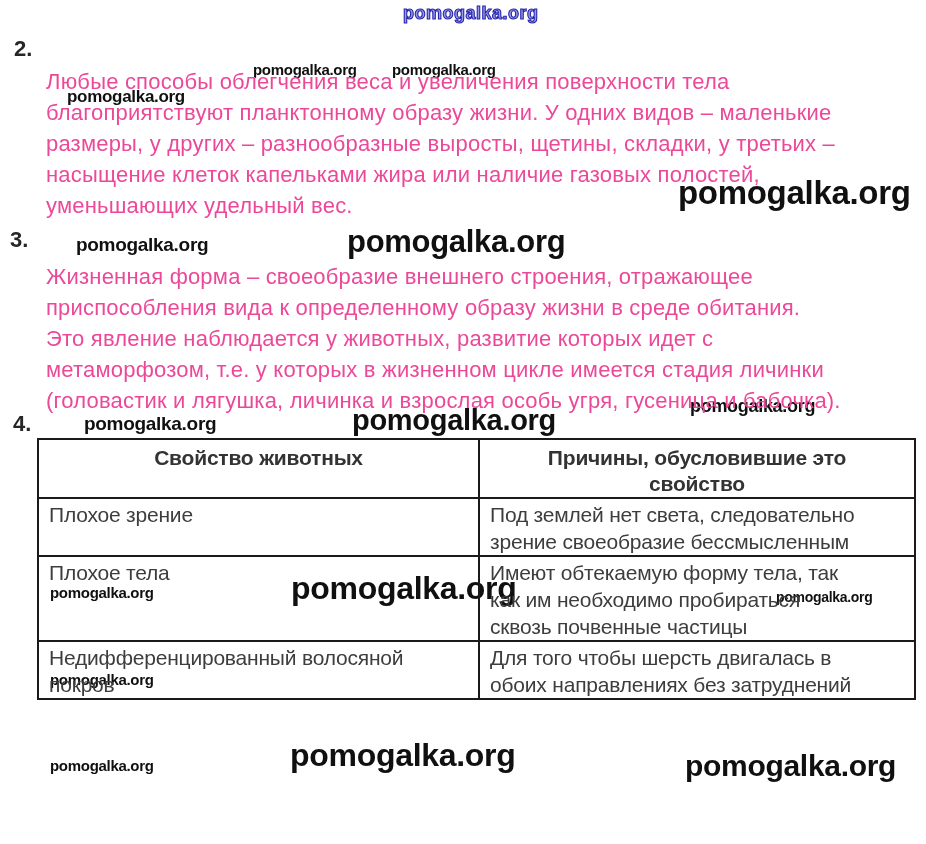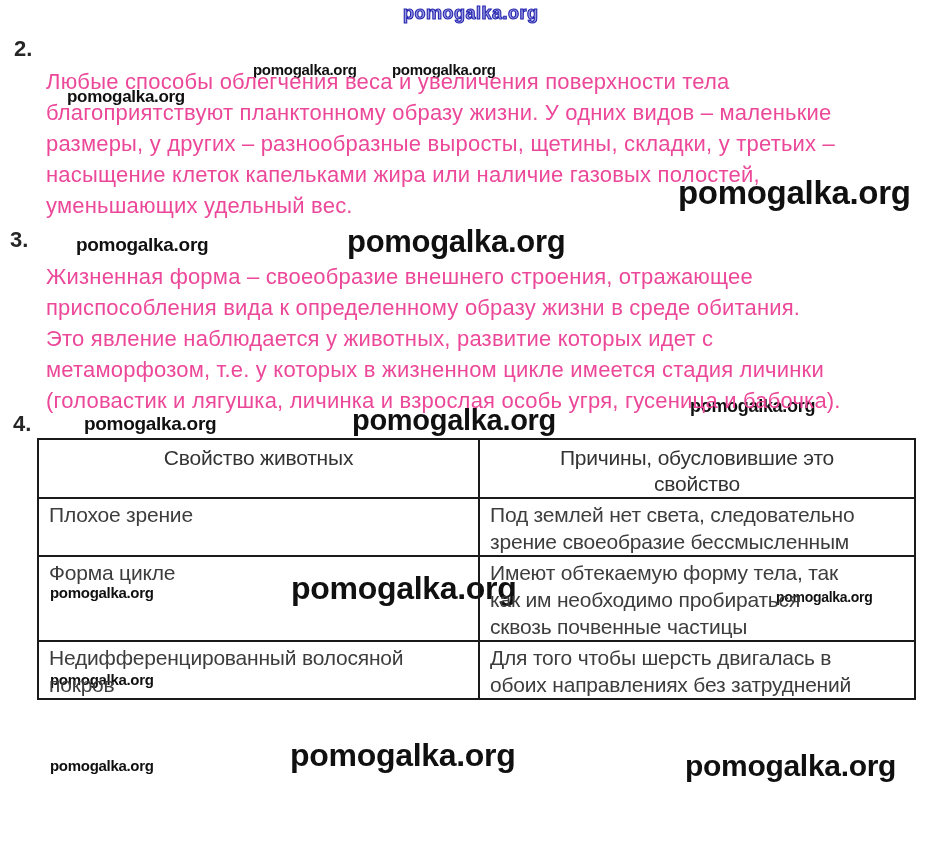--- a/index.html
+++ b/index.html
@@ -58,21 +58,21 @@
   }
   .answers-table td, .answers-table th {
     border: 2px solid #1a1a1a;
     vertical-align: top;
     padding: 2px 10px 0 10px;
     white-space: pre-line;
     letter-spacing: -0.2px;
     overflow: hidden;
   }
   .answers-table th {
-    font-weight: normal;
+    font-weight: bold;
     text-align: center;
     color: #333333;
     line-height: 26px;
     padding-top: 5px;
   }
   .col-property { width: 441px; }
   .col-cause    { width: 436px; }
   .row-h  { height: 51px; }
   .row-1  { height: 56px; }
   .row-2  { height: 83px; }
@@ -129,21 +129,21 @@
       <th>Свойство животных</th>
       <th>Причины, обусловившие это
 свойство</th>
     </tr>
     <tr class="row-1">
       <td>Плохое зрение</td>
       <td>Под землей нет света, следовательно
 зрение своеобразие бессмысленным</td>
     </tr>
     <tr class="row-2">
-      <td>Форма цикле</td>
+      <td>Плохое тела</td>
       <td>Имеют обтекаемую форму тела, так
 как им необходимо пробираться
 сквозь почвенные частицы</td>
     </tr>
     <tr class="row-5">
       <td>Недифференцированный волосяной
 покров</td>
       <td>Для того чтобы шерсть двигалась в
 обоих направлениях без затруднений</td>
     </tr>

